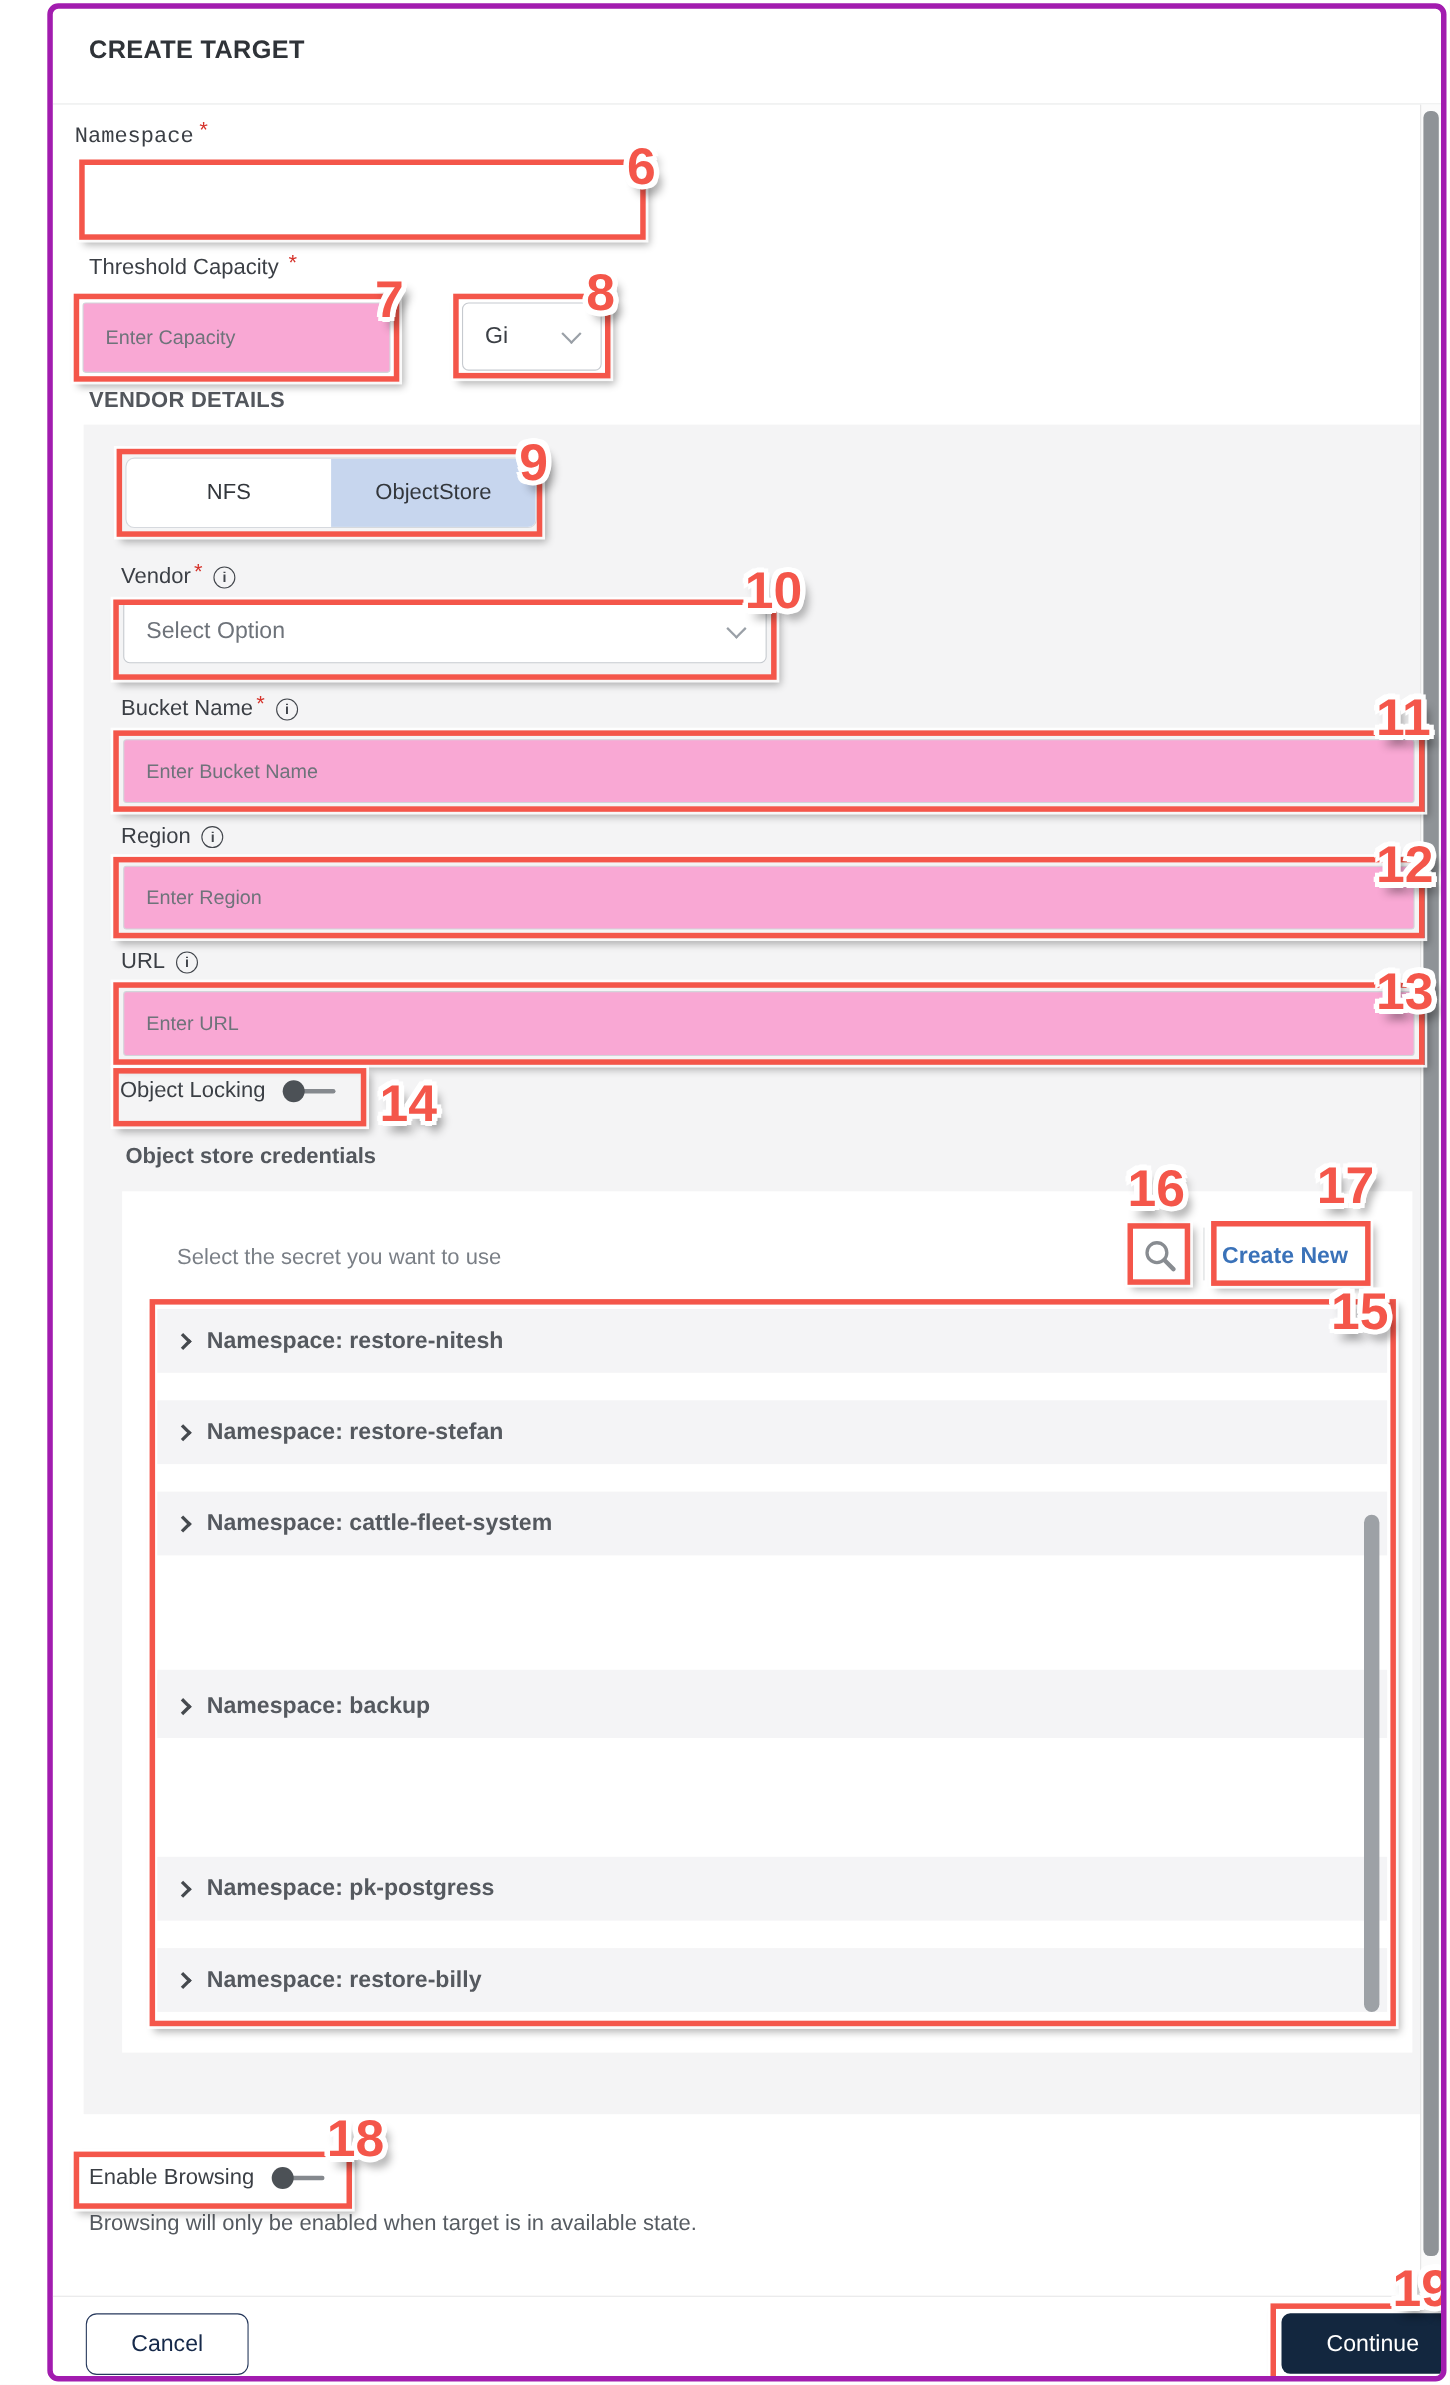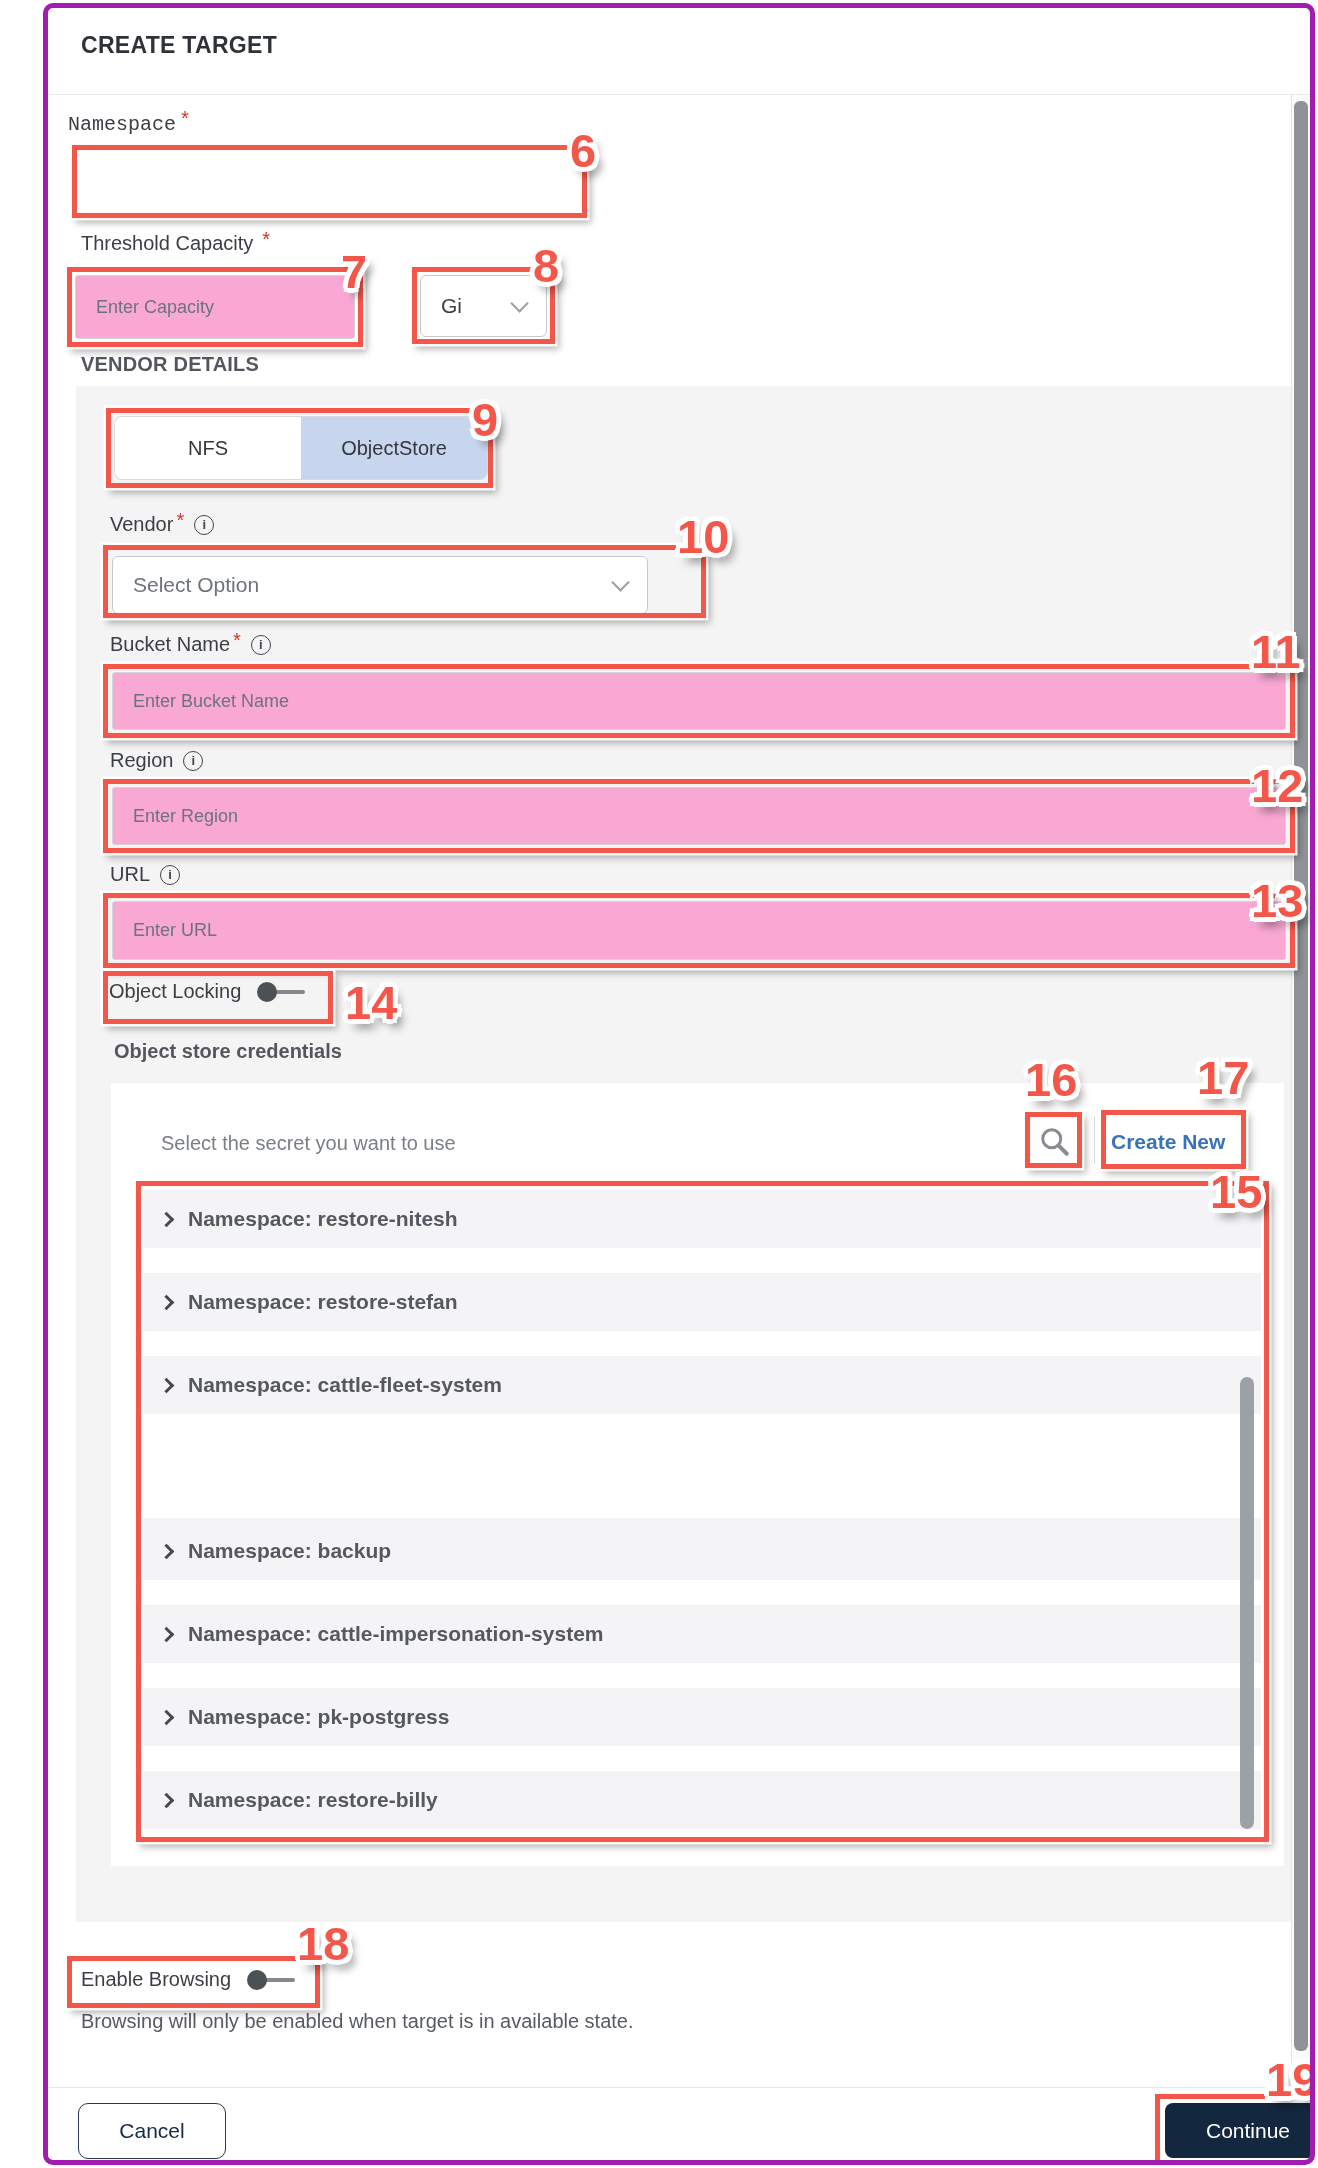--- a/index.html
+++ b/index.html
@@ -30,21 +30,21 @@
   .lbl-region { left:62px; top:741px; }
   .lbl-url { left:62px; top:855px; }
   .sect-creds { left:66px; top:1032px; }
 
   
   .select { background:#fff; border:1px solid #c6cacf; border-radius:6px; display:flex; align-items:center; justify-content:space-between; padding:0 20px; font-size:21px; color:#6e737a; cursor:pointer; }
   .select .val-dark { color:#3b3f45; }
   .chev { width:13px; height:13px; border-right:2.5px solid #9aa0a7; border-bottom:2.5px solid #9aa0a7; transform:rotate(45deg); margin-top:-6px; flex:0 0 auto; }
   .sel-namespace { left:31px; top:144px; width:501px; height:60px; }
   .sel-unit { left:372px; top:267px; width:127px; height:62px; }
-  .sel-vendor { left:64px; top:548px; width:536px; height:58px;text-align:center; }
+  .sel-vendor { left:64px; top:537px; width:585px; height:58px;text-align:center; }
 
   input.tb { position:absolute; background:#f9a8d4; border:1px solid #d2d5da; border-radius:3px; font-size:18px; color:#3b3f45; padding:12px 20px; font-family:"Liberation Sans", sans-serif; outline:none; }
   input.tb::placeholder { color:#6e737a; opacity:1; }
   .in-capacity { left:27px; top:267px; width:280px; height:64px; border-color:#c6cacf; }
   .in-bucket  { left:64px; top:664px; width:1174px; height:58px; }
   .in-region  { left:64px; top:779px; width:1174px; height:58px; }
   .in-url     { left:64px; top:893px; width:1174px; height:59px; }
 
   
   .tabs { left:66px; top:408px; width:374px; height:64px; background:#fff; border:1px solid #d6d9de; border-radius:8px; display:flex; overflow:hidden; }
@@ -206,24 +206,20 @@
     <span class="txt">Namespace: cattle-fleet-system</span>
   </div>
   <div class="secret-row r4">
     <span class="rchev"></span>
     <span class="txt">Namespace: default</span>
   </div>
   <div class="secret-row r5">
     <span class="rchev"></span>
     <span class="txt">Namespace: backup</span>
   </div>
-  <div class="secret-row r6">
-    <span class="rchev"></span>
-    <span class="txt">Namespace: cattle-impersonation-system</span>
-  </div>
   <div class="secret-row r7">
     <span class="rchev"></span>
     <span class="txt">Namespace: pk-postgress</span>
   </div>
   <div class="secret-row r8">
     <span class="rchev"></span>
     <span class="txt">Namespace: restore-billy</span>
   </div>
   <div class="abs list-scroll"></div>
 

